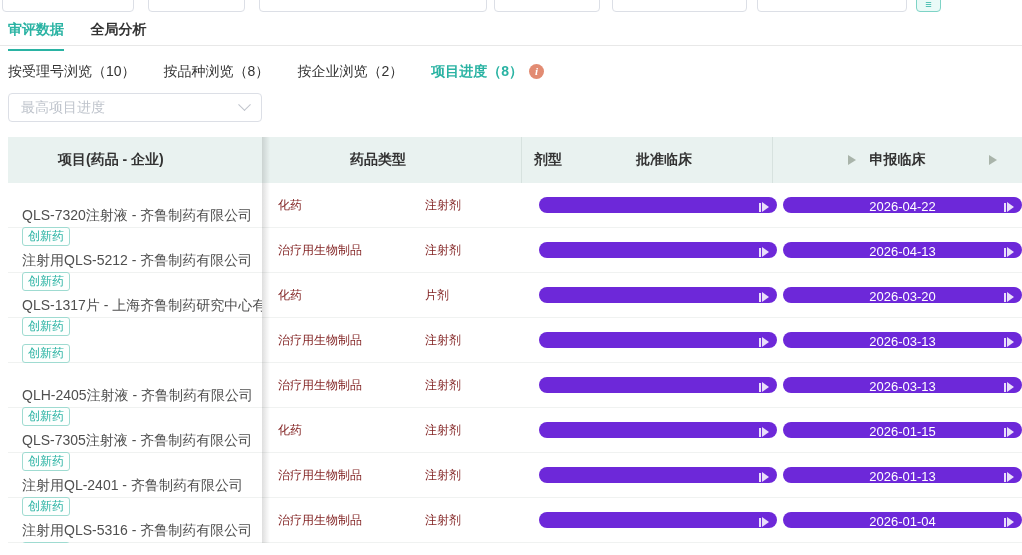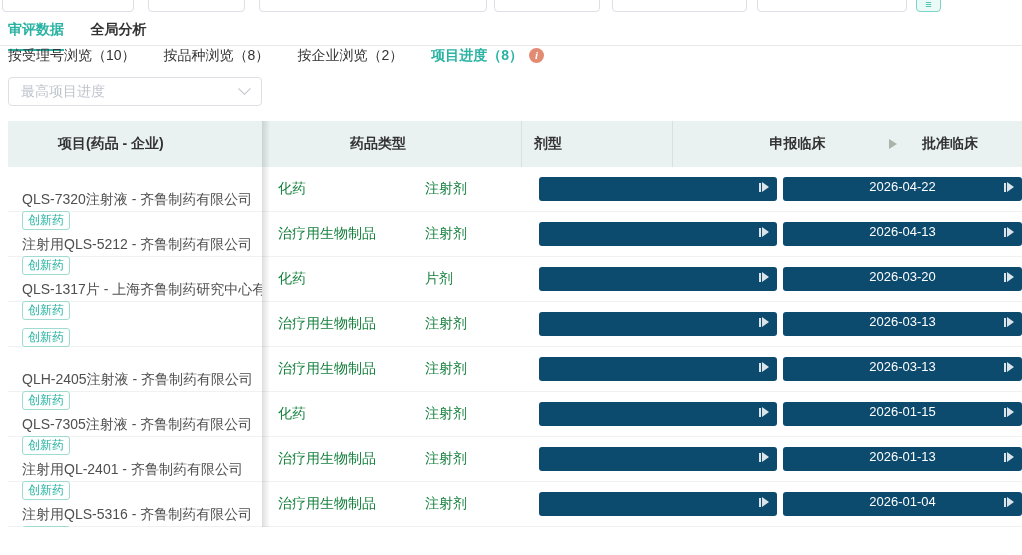--- a/index.html
+++ b/index.html
@@ -14,21 +14,21 @@
     background:#e9faf7; border:1px solid #7ed3c6; border-radius:4px;
     color:#2ab3a3; font-size:11px; text-align:center; line-height:34px; overflow:hidden; }
 
   
   .tabs { margin-top:7px; padding-left:8px; border-bottom:1px solid #e8e8e8; height:26px; }
   .tab { display:inline-block; font-size:14px; color:#333; font-weight:bold;
     padding-bottom:10px; margin-right:22px; cursor:pointer; }
   .tab.active { color:#2ab3a3; border-bottom:2px solid #2ab3a3; }
 
   
-  .subtabs { padding-left:8px; display:flex; align-items:center; height:19px; }
+  .subtabs { margin-top:16px; padding-left:8px; display:flex; align-items:center; height:19px; }
   .subtab { font-size:14px; color:#333; margin-right:28px; cursor:pointer; display:flex; align-items:center; }
   .subtab.active { color:#2ab3a3; font-weight:bold; }
   .info-icon { display:inline-block; width:15px; height:15px; border-radius:50%;
     background:#e28b72; color:#fff; font-size:11px; font-style:italic;
     font-family:"Liberation Serif","DejaVu Serif",serif; text-align:center;
     line-height:15px; margin-left:6px; font-weight:bold; }
 
   
   .filter-row { margin-top:12px; padding-left:8px; }
   .dropdown { width:254px; height:29px; border:1px solid #dcdfe6; border-radius:4px;
@@ -52,23 +52,23 @@
   .tri { width:0; height:0; border-left:8px solid #a9b4aa;
     border-top:5px solid transparent; border-bottom:5px solid transparent; position:absolute; top:18px; }
   .th.c4 .tri { left:216px; }
   .th.c5 .tri { left:176px; }
 
   .row { display:flex; height:45px; border-bottom:1px solid #f0f2f1; background:#fff; align-items:center; }
   .cell-project { align-self:stretch; padding-top:23px; }
   .pname { font-size:14px; color:#4f4f4f; white-space:nowrap; overflow:hidden; width:240px; line-height:18px; }
   .badge { display:inline-block; margin-top:3px; font-size:12px; color:#2ab3a3;
     border:1px solid #9fdbd1; border-radius:3px; padding:1px 5px; background:#fdfffe; line-height:15px; }
-  .ctext { font-size:14px; color:#15803d; }
+  .ctext { font-size:12px; color:#7f1d1d; }
   .barcell { display:flex; align-items:center; height:100%; }
-  .bar { position:relative; height:24px; border-radius:3px; background:#0c4a6e; flex:1; }
+  .bar { position:relative; height:16px; border-radius:8px; background:#6d28d9; flex:1; }
   .bar.b4 { margin:0 1px 0 11px; }
   .bar.b5 { margin-left:5px; }
   .bar-label { display:block; width:100%; text-align:center; color:#fff; font-size:13px; line-height:20px; }
   .step-icon { position:absolute; right:8px; top:5px; display:flex; align-items:center; }
   .step-icon .sb { width:2px; height:9px; background:rgba(255,255,255,.85); margin-right:1px; }
   .step-icon .st { width:0; height:0; border-left:7px solid rgba(255,255,255,.85);
     border-top:5px solid transparent; border-bottom:5px solid transparent; }
 
   .col-shadow { position:absolute; left:254px; top:0; bottom:0; width:8px;
     background:linear-gradient(to right, rgba(0,0,0,.13), rgba(0,0,0,0)); z-index:5; pointer-events:none; }
@@ -107,28 +107,28 @@
     <span class="chev"></span>
   </div>
 </div>
 
 <div class="table">
   <div class="col-shadow"></div>
   <div class="thead">
     <div class="th c1">项目(药品 - 企业)</div>
     <div class="th c2">药品类型</div>
     <div class="th c3">剂型</div>
+    <div class="th c5">
+        <span class="th-label">批准临床</span>
+        <span class="tri"></span>
+      </div>
     <div class="th c4">
         <span class="th-label">申报临床</span>
         <span class="tri"></span>
       </div>
-    <div class="th c5">
-        <span class="th-label">批准临床</span>
-        <span class="tri"></span>
-      </div>
   </div>
   <div id="tbody">
   <div class="row">
     <div class="c1 cell-project">
       <div class="pname">QLS-7320注射液 - 齐鲁制药有限公司</div>
       <span class="badge">创新药</span>
     </div>
     <div class="c2 ctext">化药</div>
     <div class="c3 ctext">注射剂</div>
     <div class="c4 barcell">

